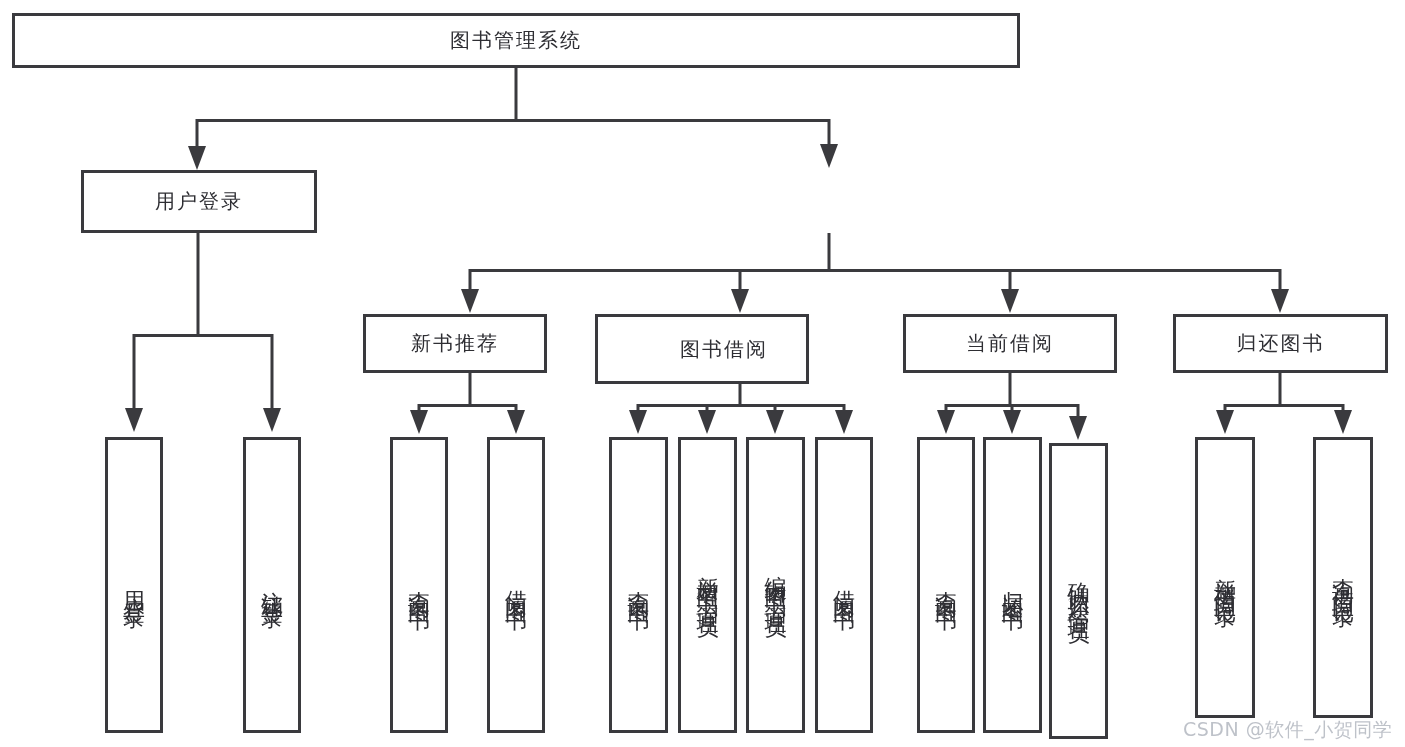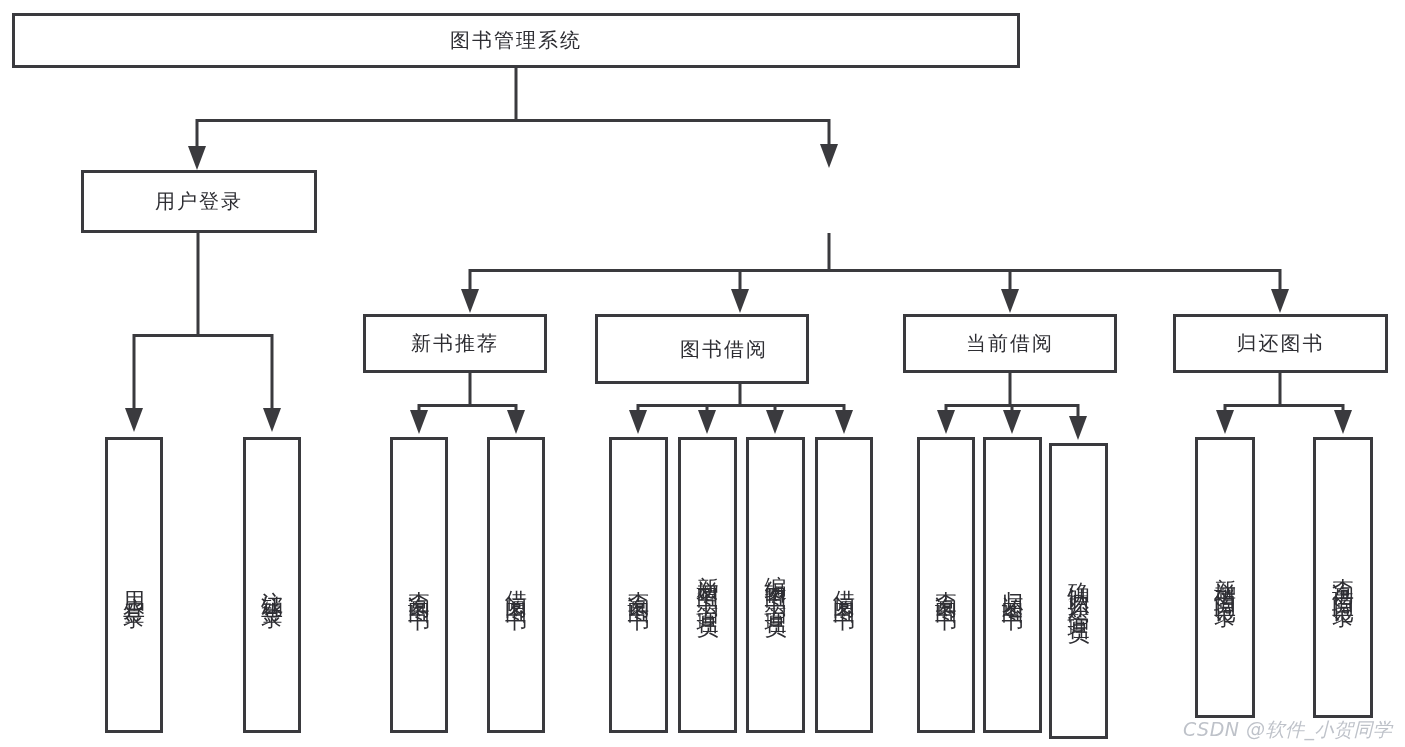--- a/index.html
+++ b/index.html
@@ -46,21 +46,20 @@
   #watermark {
     position: absolute;
     left: 1183px;
     top: 717px;
     font-size: 19px;
     letter-spacing: 0.5px;
     color: var(--watermark-color, #b9bdc5);
     opacity: 0.92;
     white-space: nowrap;
     z-index: 5;
-    font-style: italic;
   }
 </style>
 </head>
 <body>
 
 <div id="canvas" style="--line-color: #3a3a3e; --text-color: #2e2e33; --watermark-color: #b9bdc5; --bg-color: #ffffff;">
 
   <svg id="connectors" viewBox="0 0 1405 747" xmlns="http://www.w3.org/2000/svg">
     <g stroke="#3a3a3e" stroke-width="3" fill="none">
       <path d="M516 68 V120.5 M197 120.5 H829 M197 119 V148 M829 119 V146"></path>

